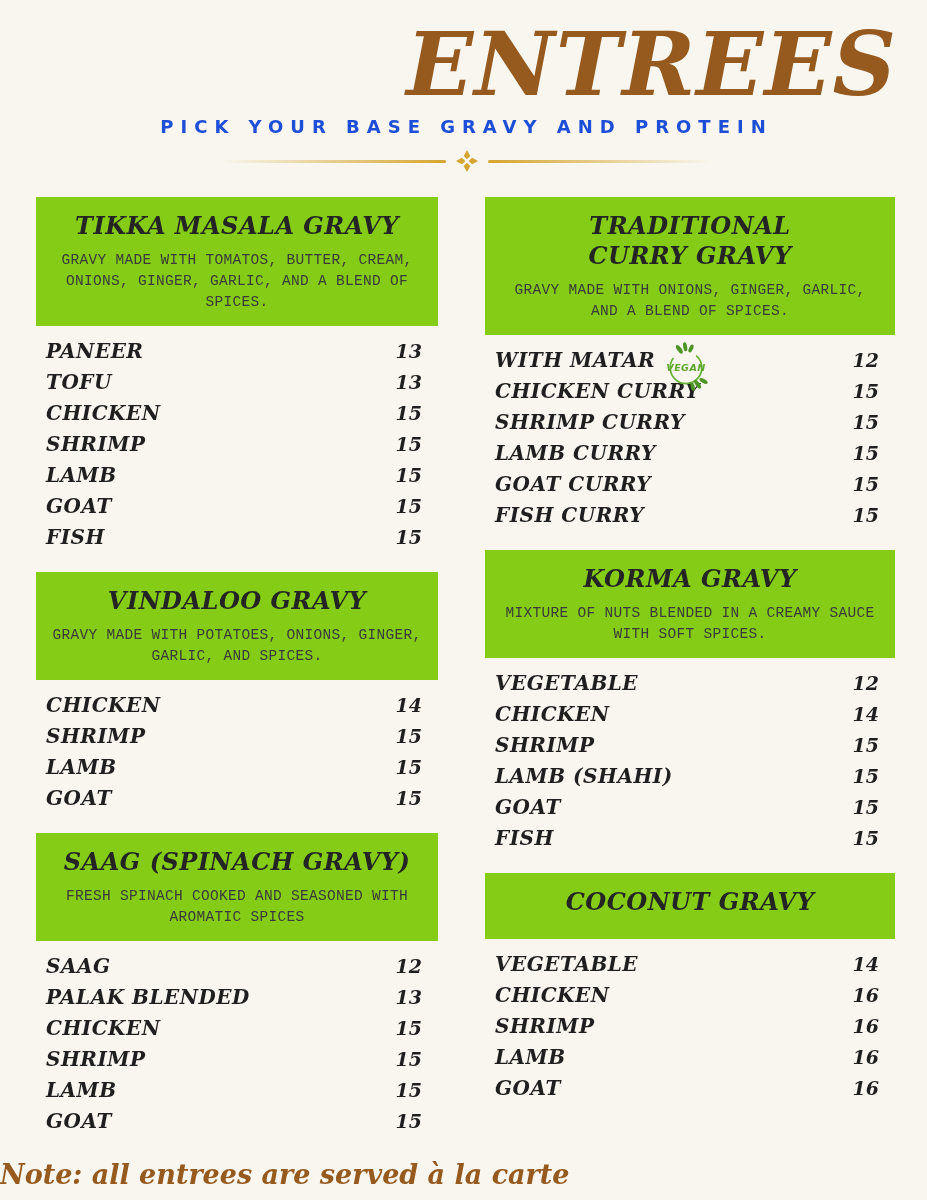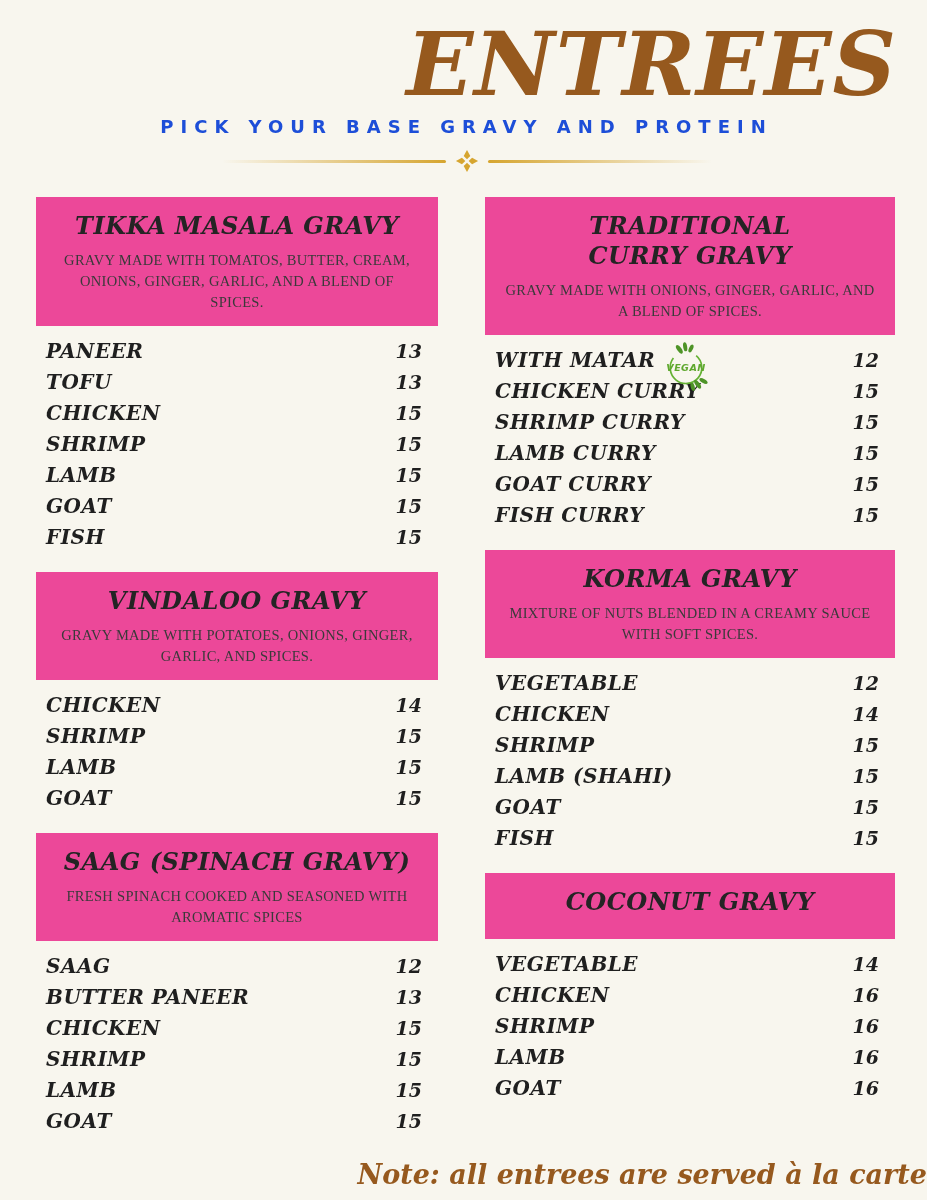--- a/index.html
+++ b/index.html
@@ -40,35 +40,35 @@
   .columns {
     display: grid;
     grid-template-columns: 402px 410px;
     column-gap: 47px;
     margin-top: 24px;
   }
   .col { display: flex; flex-direction: column; }
   .section { margin-bottom: 20px; }
 
   .panel {
-    background: #ec4899;
+    background: #84cc16;
     padding: 14px 16px 13px;
     text-align: center;
   }
   .panel h2 {
     margin: 0 0 9px;
     font-family: "DejaVu Serif", serif;
     font-style: italic; font-weight: bold;
     font-size: 24px; line-height: 1.25;
     color: #242424; letter-spacing: 0.5px;
   }
   .panel h2.narrow { max-width: 300px; margin-left: auto; margin-right: auto; }
   .panel p {
     margin: 0;
-    font-family: Liberation Serif, serif;
+    font-family: Liberation Mono, monospace;
     font-size: 14.5px; line-height: 1.45;
     color: #3A3A3A; letter-spacing: 0.3px;
   }
 
   .items { padding: 9px 16px 0 10px; }
   .item {
     display: flex; justify-content: space-between; align-items: center;
     height: 31px;
   }
   .item-name {
@@ -80,21 +80,21 @@
   .item-price {
     font-family: "DejaVu Serif", serif;
     font-style: italic; font-weight: bold;
     font-size: 19px; color: #1F1F1F;
   }
   .vegan-badge { margin: -12px 0 -16px 6px; position: relative; top: 4px; }
 
   
   .menu-note {
     position: absolute; left: 0; right: 0; bottom: 10px;
-    margin: 0; text-align: right;
+    margin: 0; text-align: left;
     font-family: "DejaVu Serif", serif;
     font-style: italic; font-weight: bold;
     font-size: 27px; color: #96591E;
   }
 </style>
 </head>
 <body>
 
 <div class="page">
 
@@ -186,21 +186,21 @@
         <div class="panel">
           <h2>SAAG (SPINACH GRAVY)</h2>
           <p>FRESH SPINACH COOKED AND SEASONED WITH AROMATIC SPICES</p>
         </div>
         <div class="items">
           <div class="item">
             <span class="item-name">SAAG</span>
             <span class="item-price">12</span>
           </div>
           <div class="item">
-            <span class="item-name">BUTTER PANEER</span>
+            <span class="item-name">PALAK BLENDED</span>
             <span class="item-price">13</span>
           </div>
           <div class="item">
             <span class="item-name">CHICKEN</span>
             <span class="item-price">15</span>
           </div>
           <div class="item">
             <span class="item-name">SHRIMP</span>
             <span class="item-price">15</span>
           </div>

